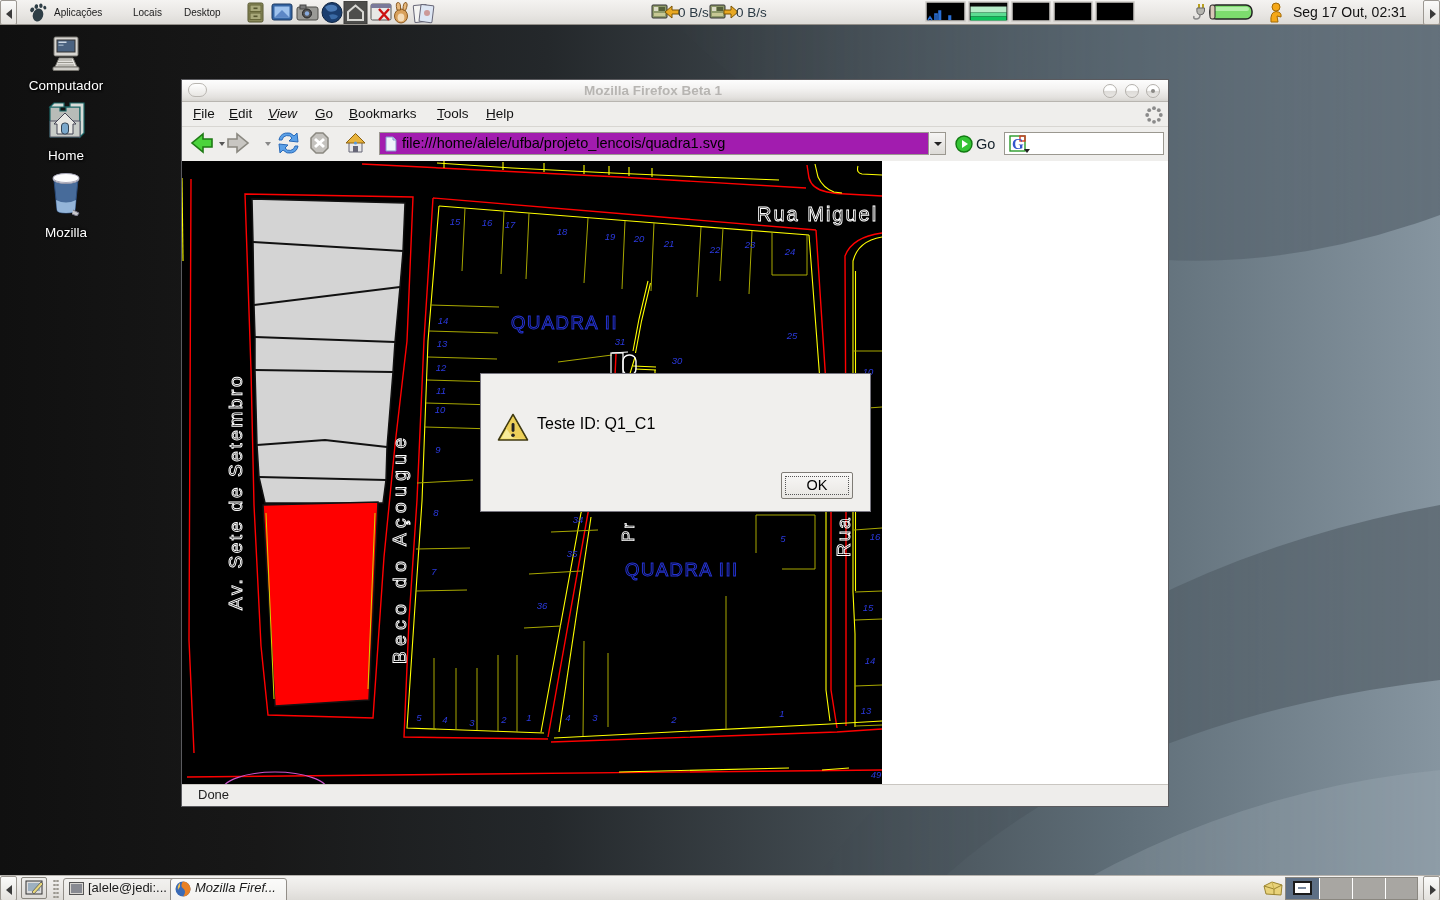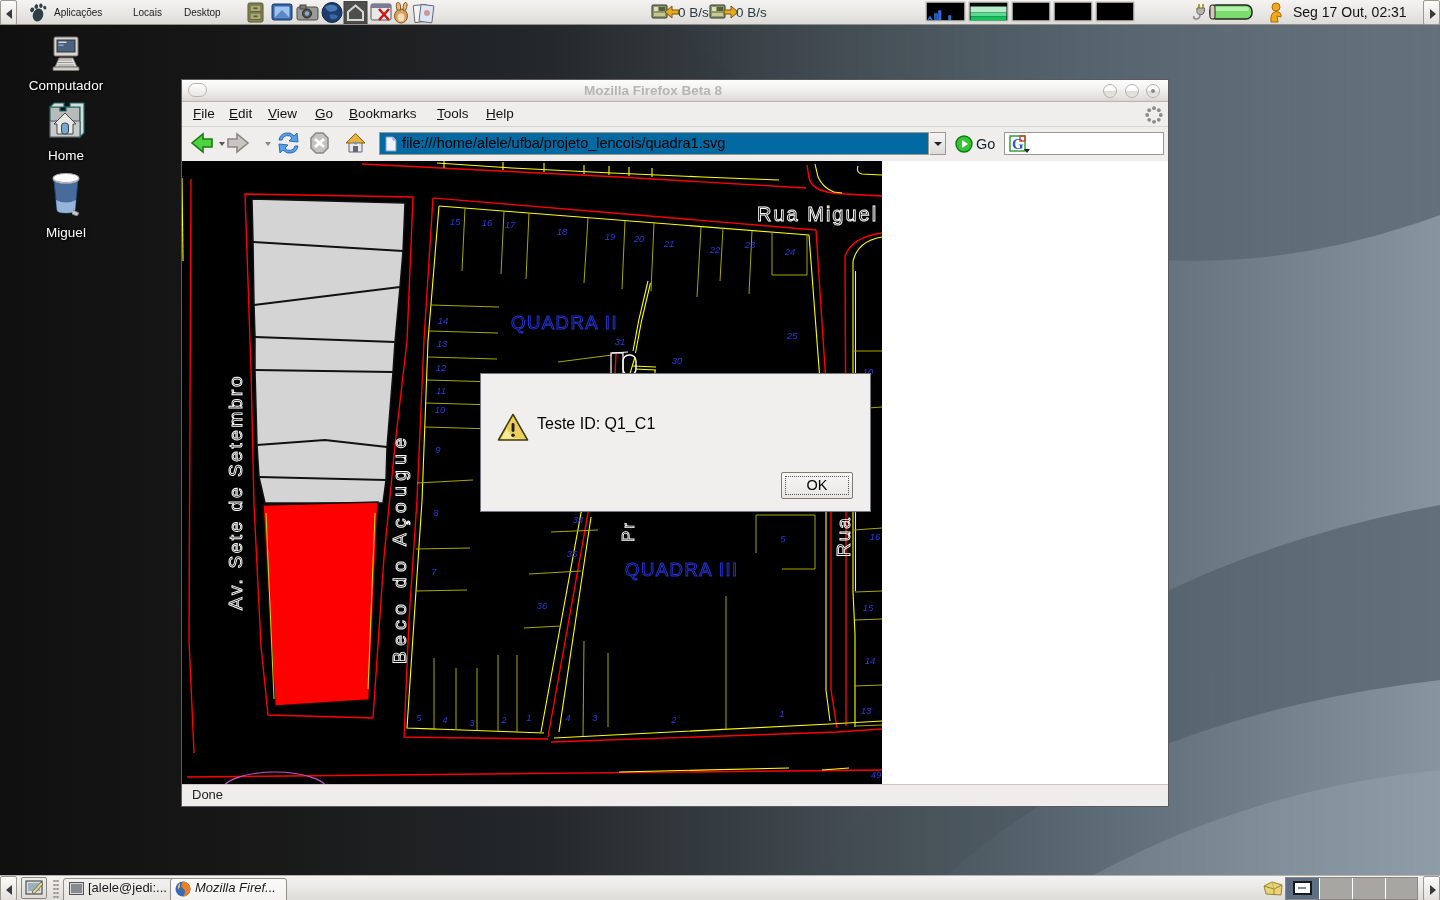--- a/index.html
+++ b/index.html
@@ -34,30 +34,30 @@
 #fftitle .ttext { text-align:center; font-weight:bold; font-size:13.5px; color:#b7b5b2; line-height:21px; padding-right:44px; }
 .pillbtn { position:absolute; left:6px; top:3px; width:19px; height:14px; border-radius:7px;
   background:linear-gradient(#fff,#e8e6e3); border:1px solid #b9b6b1; }
 .roundbtn { position:absolute; top:4px; width:14px; height:14px; border-radius:50%;
   background:linear-gradient(#ffffff 45%,#dddbd8 50%,#e8e6e3); border:1px solid #b4b1ac; }
 #ffmenubar { height:25px; background:#efeeec; border-bottom:1px solid #d8d6d2; position:relative;
   font-size:13.5px; color:#111; }
 #ffmenubar span.mi { position:absolute; top:4px; }
 #ffmenubar u { text-decoration:underline; }
 #fftoolbar { height:34px; background:#efeeec; position:relative; }
-#urlfield { position:absolute; left:197px; top:5px; width:550px; height:23px; background:#0369a1;
+#urlfield { position:absolute; left:197px; top:5px; width:550px; height:23px; background:#a21caf;
   border:1px solid #9b9890; font-size:14.5px; color:#000; line-height:21px; padding-left:22px; }
 #urldrop { position:absolute; left:748px; top:5px; width:16px; height:23px; background:linear-gradient(#f6f5f4,#dddbd7);
   border:1px solid #9b9890; border-left:none; }
 #urldrop:after { content:""; position:absolute; left:4px; top:9px; border:4px solid transparent; border-top-color:#222; }
 #searchfield { position:absolute; left:822px; top:5px; width:160px; height:23px; background:#fff;
   border:1px solid #9b9890; }
 #ffcontent { height:623px; background:#fff; position:relative; }
 #ffstatus { height:18px; background:#eeedeb; border-top:1px solid #c9c6c1; font-size:13px; color:#222;
-  line-height:20px; padding-left:10px; }
+  line-height:20px; padding-left:16px; }
 #mapsvg { position:absolute; left:0; top:0; }
 
 #jsdialog { position:absolute; left:480px; top:373px; width:391px; height:139px;
   border:1px solid #77757f; background:#f0efed; z-index:30; }
 #jsdialog .dtitle { height:22px; background:linear-gradient(#ffffff,#f2f1f0 50%,#dddbd8);
   border-bottom:1px solid #aaa7a2; position:relative; text-align:center;
   font-weight:bold; font-size:14px; color:#111; line-height:21px; }
 #okbtn { position:absolute; right:17px; bottom:12px; width:72px; height:27px;
   background:linear-gradient(#f8f7f6,#e8e6e2); border:1px solid #7f7c76; border-radius:2px; }
 #okbtn .focus { position:absolute; left:3px; top:3px; right:3px; bottom:3px; border:1px dotted #555; }
@@ -251,36 +251,36 @@
   <div style="margin-top:5px;">Home</div>
 </div>
 <div class="dicon" style="left:16px;top:172px;">
   <svg width="38" height="44" viewBox="0 0 38 44">
     <path d="M7,8 L10,38 Q10,41 19,41 Q28,41 28,38 L31,8 Z" fill="#5a8ac8" fill-opacity="0.75" stroke="#2a4a78"></path>
     <path d="M9,28 L10,38 Q10,41 19,41 Q28,41 28,38 L29,28 Q19,33 9,28 Z" fill="#a8c8e8" fill-opacity="0.8"></path>
     <ellipse cx="19" cy="7" rx="13" ry="4.5" fill="#f0f0f2" stroke="#99a"></ellipse>
     <ellipse cx="19" cy="6" rx="13" ry="4.5" fill="#fdfdfe" stroke="#aab"></ellipse>
     <path d="M26,38 L32,41 L30,44 L25,42" fill="#c8c8cc" stroke="#778"></path>
   </svg>
-  <div style="margin-top:9px;">Miguel</div>
+  <div style="margin-top:9px;">Mozilla</div>
 </div>
 <div id="ffwin">
   <div id="fftitle">
         <div class="pillbtn"></div>
-        <div class="ttext">Mozilla Firefox Beta 8</div>
+        <div class="ttext">Mozilla Firefox Beta 1</div>
     <div class="roundbtn" style="right:51px;"></div>
         <div class="roundbtn" style="right:29px;"></div>
     <div class="roundbtn" style="right:8px;">
           <div style="position:absolute;left:4px;top:4px;width:4px;height:4px;border-radius:50%;background:#8a8885;"></div>
         </div>
       </div>
   <div id="ffmenubar">
     <span class="mi" style="left:11px;"><u>F</u>ile</span>
     <span class="mi" style="left:47px;"><u>E</u>dit</span>
-    <span class="mi" style="left:86px;"><u>V</u>iew</span>
+    <span class="mi" style="left:86px;font-style:italic;"><u>V</u>iew</span>
     <span class="mi" style="left:133px;"><u>G</u>o</span>
     <span class="mi" style="left:167px;"><u>B</u>ookmarks</span>
     <span class="mi" style="left:255px;"><u>T</u>ools</span>
     <span class="mi" style="left:304px;"><u>H</u>elp</span>
     <svg width="18" height="18" viewBox="0 0 18 18" style="position:absolute;right:5px;top:4px;">
       <g fill="#8a8a8a">
         <circle cx="9" cy="2.2" r="1.9"></circle>
             <circle cx="13.8" cy="4.2" r="1.9"></circle>
             <circle cx="15.8" cy="9" r="1.9"></circle>
         <circle cx="13.8" cy="13.8" r="1.9"></circle>

